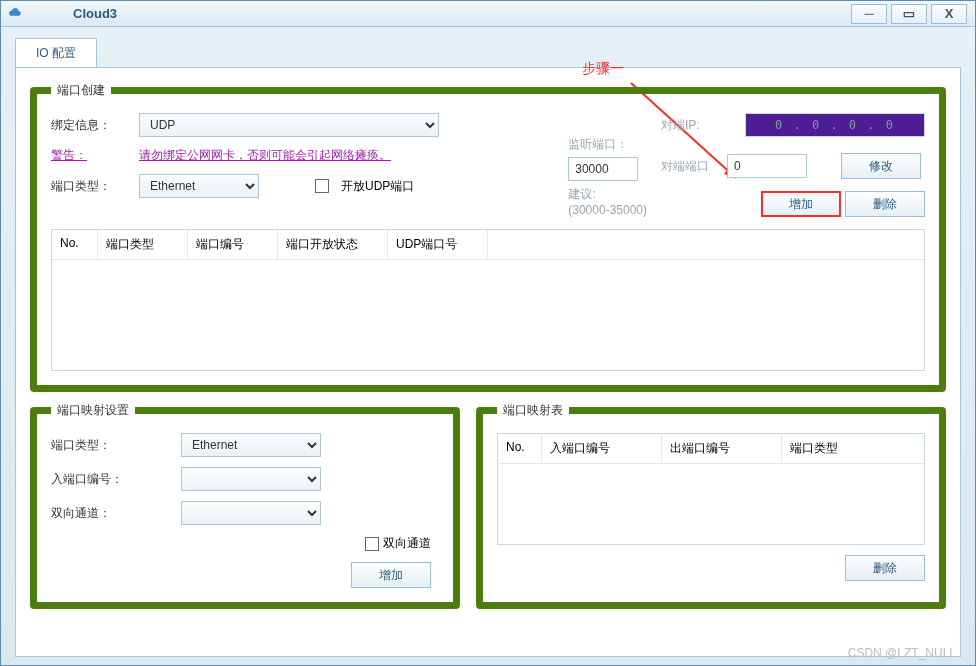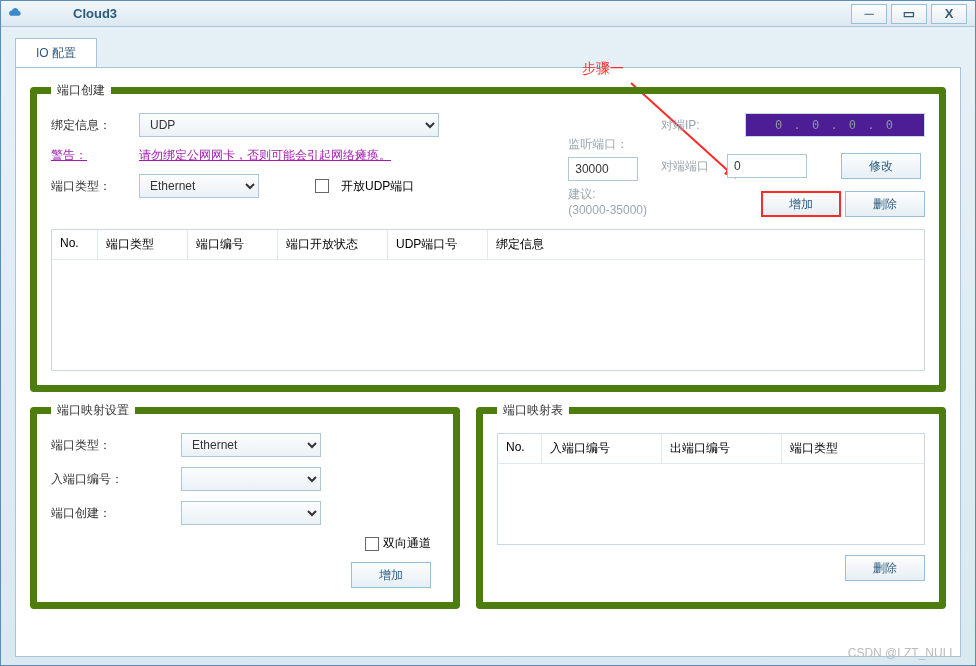--- a/index.html
+++ b/index.html
@@ -137,40 +137,39 @@
           </div>
         </div>
 
         <div class="table" style="margin-top:12px;">
           <div class="thead">
             <div class="th" style="width:46px">No.</div>
             <div class="th" style="width:90px">端口类型</div>
             <div class="th" style="width:90px">端口编号</div>
             <div class="th" style="width:110px">端口开放状态</div>
             <div class="th" style="width:100px">UDP端口号</div>
-            <div class="th" style="flex:1; border-right:none">绑定信息</div>
           </div>
           <div class="tbody"></div>
         </div>
       </fieldset>
 
       <div class="bottom-row">
 
         <fieldset style="flex:0 0 430px;">
           <legend>端口映射设置</legend>
           <div class="map-row">
             <span class="lbl2">端口类型：</span>
             <select style="width:140px"><option>Ethernet</option></select>
           </div>
           <div class="map-row">
             <span class="lbl2">入端口编号：</span>
             <select style="width:140px"><option></option></select>
           </div>
           <div class="map-row">
-            <span class="lbl2">端口创建：</span>
+            <span class="lbl2">双向通道：</span>
             <select style="width:140px"><option></option></select>
           </div>
           <div class="cb-row">
             <span class="checkbox"></span>
             <span>双向通道</span>
           </div>
           <div class="btn-right" style="width:380px;">
             <span class="btn">增加</span>
           </div>
         </fieldset>

